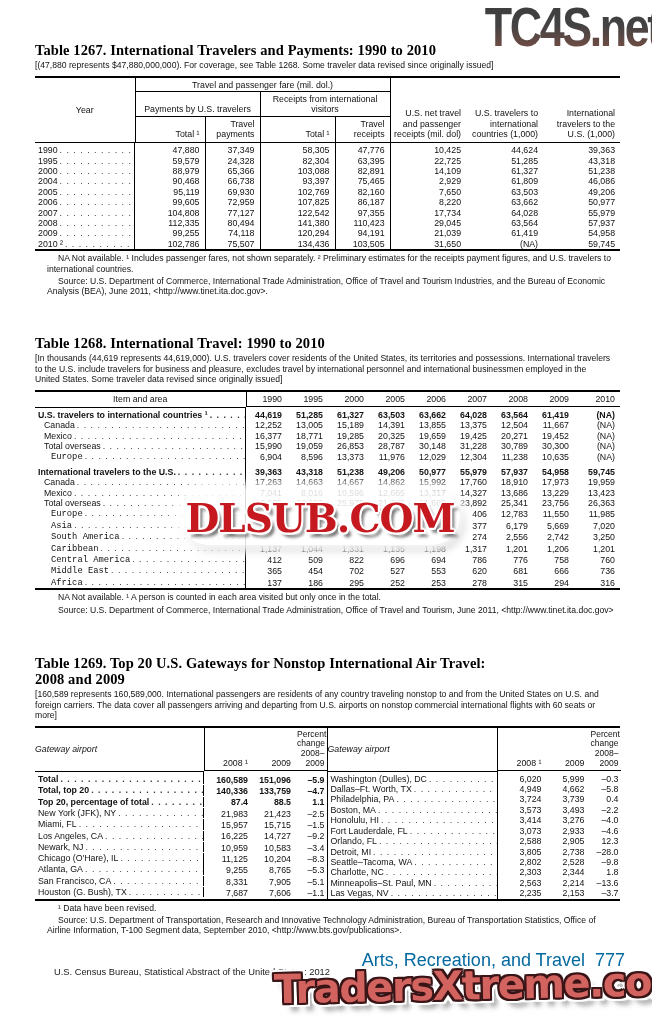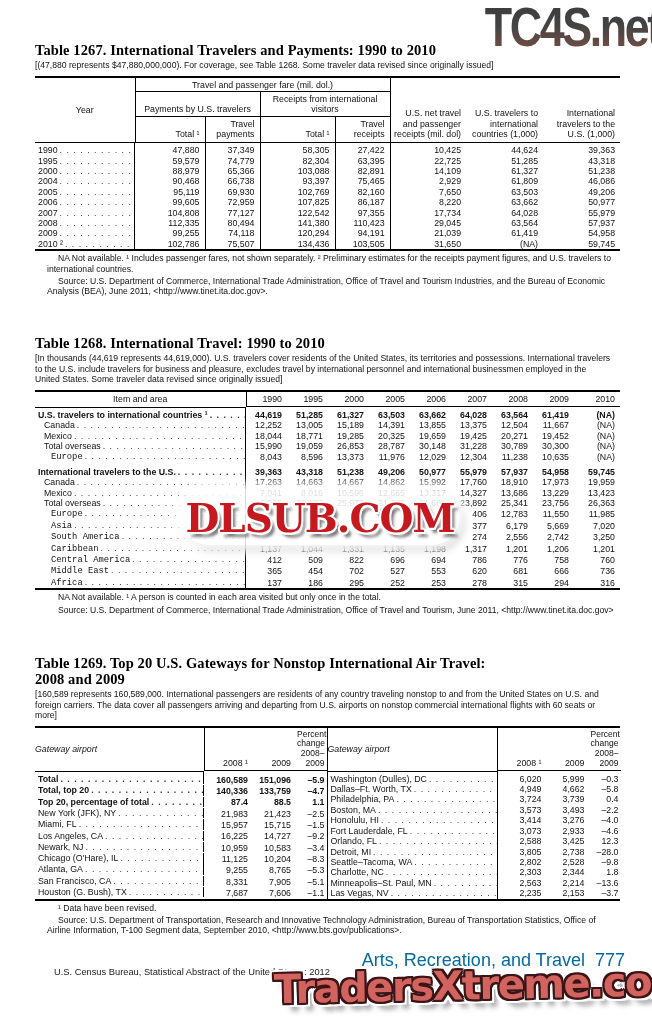--- a/index.html
+++ b/index.html
@@ -126,32 +126,32 @@
       </thead>
       <tbody>
           <tr>
             <td class="lbl ind0">
               <span class="lt">1990</span>
               <span class="dots"></span>
             </td>
             <td class="num c0">47,880</td>
             <td class="num c1">37,349</td>
             <td class="num c2">58,305</td>
-            <td class="num c3">27,422</td>
+            <td class="num c3">47,776</td>
             <td class="num c4">10,425</td>
             <td class="num c5">44,624</td>
             <td class="num c6">39,363</td>
           </tr>
           <tr>
             <td class="lbl ind0">
               <span class="lt">1995</span>
               <span class="dots"></span>
             </td>
             <td class="num c0">59,579</td>
-            <td class="num c1">74,779</td>
+            <td class="num c1">24,328</td>
             <td class="num c2">82,304</td>
             <td class="num c3">63,395</td>
             <td class="num c4">22,725</td>
             <td class="num c5">51,285</td>
             <td class="num c6">43,318</td>
           </tr>
           <tr>
             <td class="lbl ind0">
               <span class="lt">2000</span>
               <span class="dots"></span>
@@ -320,21 +320,21 @@
             <td class="num c5">13,375</td>
             <td class="num c6">12,504</td>
             <td class="num c7">11,667</td>
             <td class="num c8">(NA)</td>
           </tr>
           <tr>
             <td class="lbl ind1">
               <span class="lt">Mexico</span>
               <span class="dots"></span>
             </td>
-            <td class="num c0">18,044</td>
+            <td class="num c0">16,377</td>
             <td class="num c1">18,771</td>
             <td class="num c2">19,285</td>
             <td class="num c3">20,325</td>
             <td class="num c4">19,659</td>
             <td class="num c5">19,425</td>
             <td class="num c6">20,271</td>
             <td class="num c7">19,452</td>
             <td class="num c8">(NA)</td>
           </tr>
           <tr>
@@ -350,21 +350,21 @@
             <td class="num c5">31,228</td>
             <td class="num c6">30,789</td>
             <td class="num c7">30,300</td>
             <td class="num c8">(NA)</td>
           </tr>
           <tr>
             <td class="lbl ind2">
               <span class="lt">Europe</span>
               <span class="dots"></span>
             </td>
-            <td class="num c0">8,043</td>
+            <td class="num c0">6,904</td>
             <td class="num c1">8,596</td>
             <td class="num c2">13,373</td>
             <td class="num c3">11,976</td>
             <td class="num c4">12,029</td>
             <td class="num c5">12,304</td>
             <td class="num c6">11,238</td>
             <td class="num c7">10,635</td>
             <td class="num c8">(NA)</td>
           </tr>
           <tr class="b gap">
@@ -736,21 +736,21 @@
               <td class="num c0">3,073</td>
               <td class="num c1">2,933</td>
               <td class="num c2">–4.6</td>
             </tr>
             <tr>
               <td class="lbl ind0">
                 <span class="lt">Orlando, FL</span>
                 <span class="dots"></span>
               </td>
               <td class="num c0">2,588</td>
-              <td class="num c1">3,425</td>
+              <td class="num c1">2,905</td>
               <td class="num c2">12.3</td>
             </tr>
             <tr>
               <td class="lbl ind0">
                 <span class="lt">Detroit, MI</span>
                 <span class="dots"></span>
               </td>
               <td class="num c0">3,805</td>
               <td class="num c1">2,738</td>
               <td class="num c2">–28.0</td>

